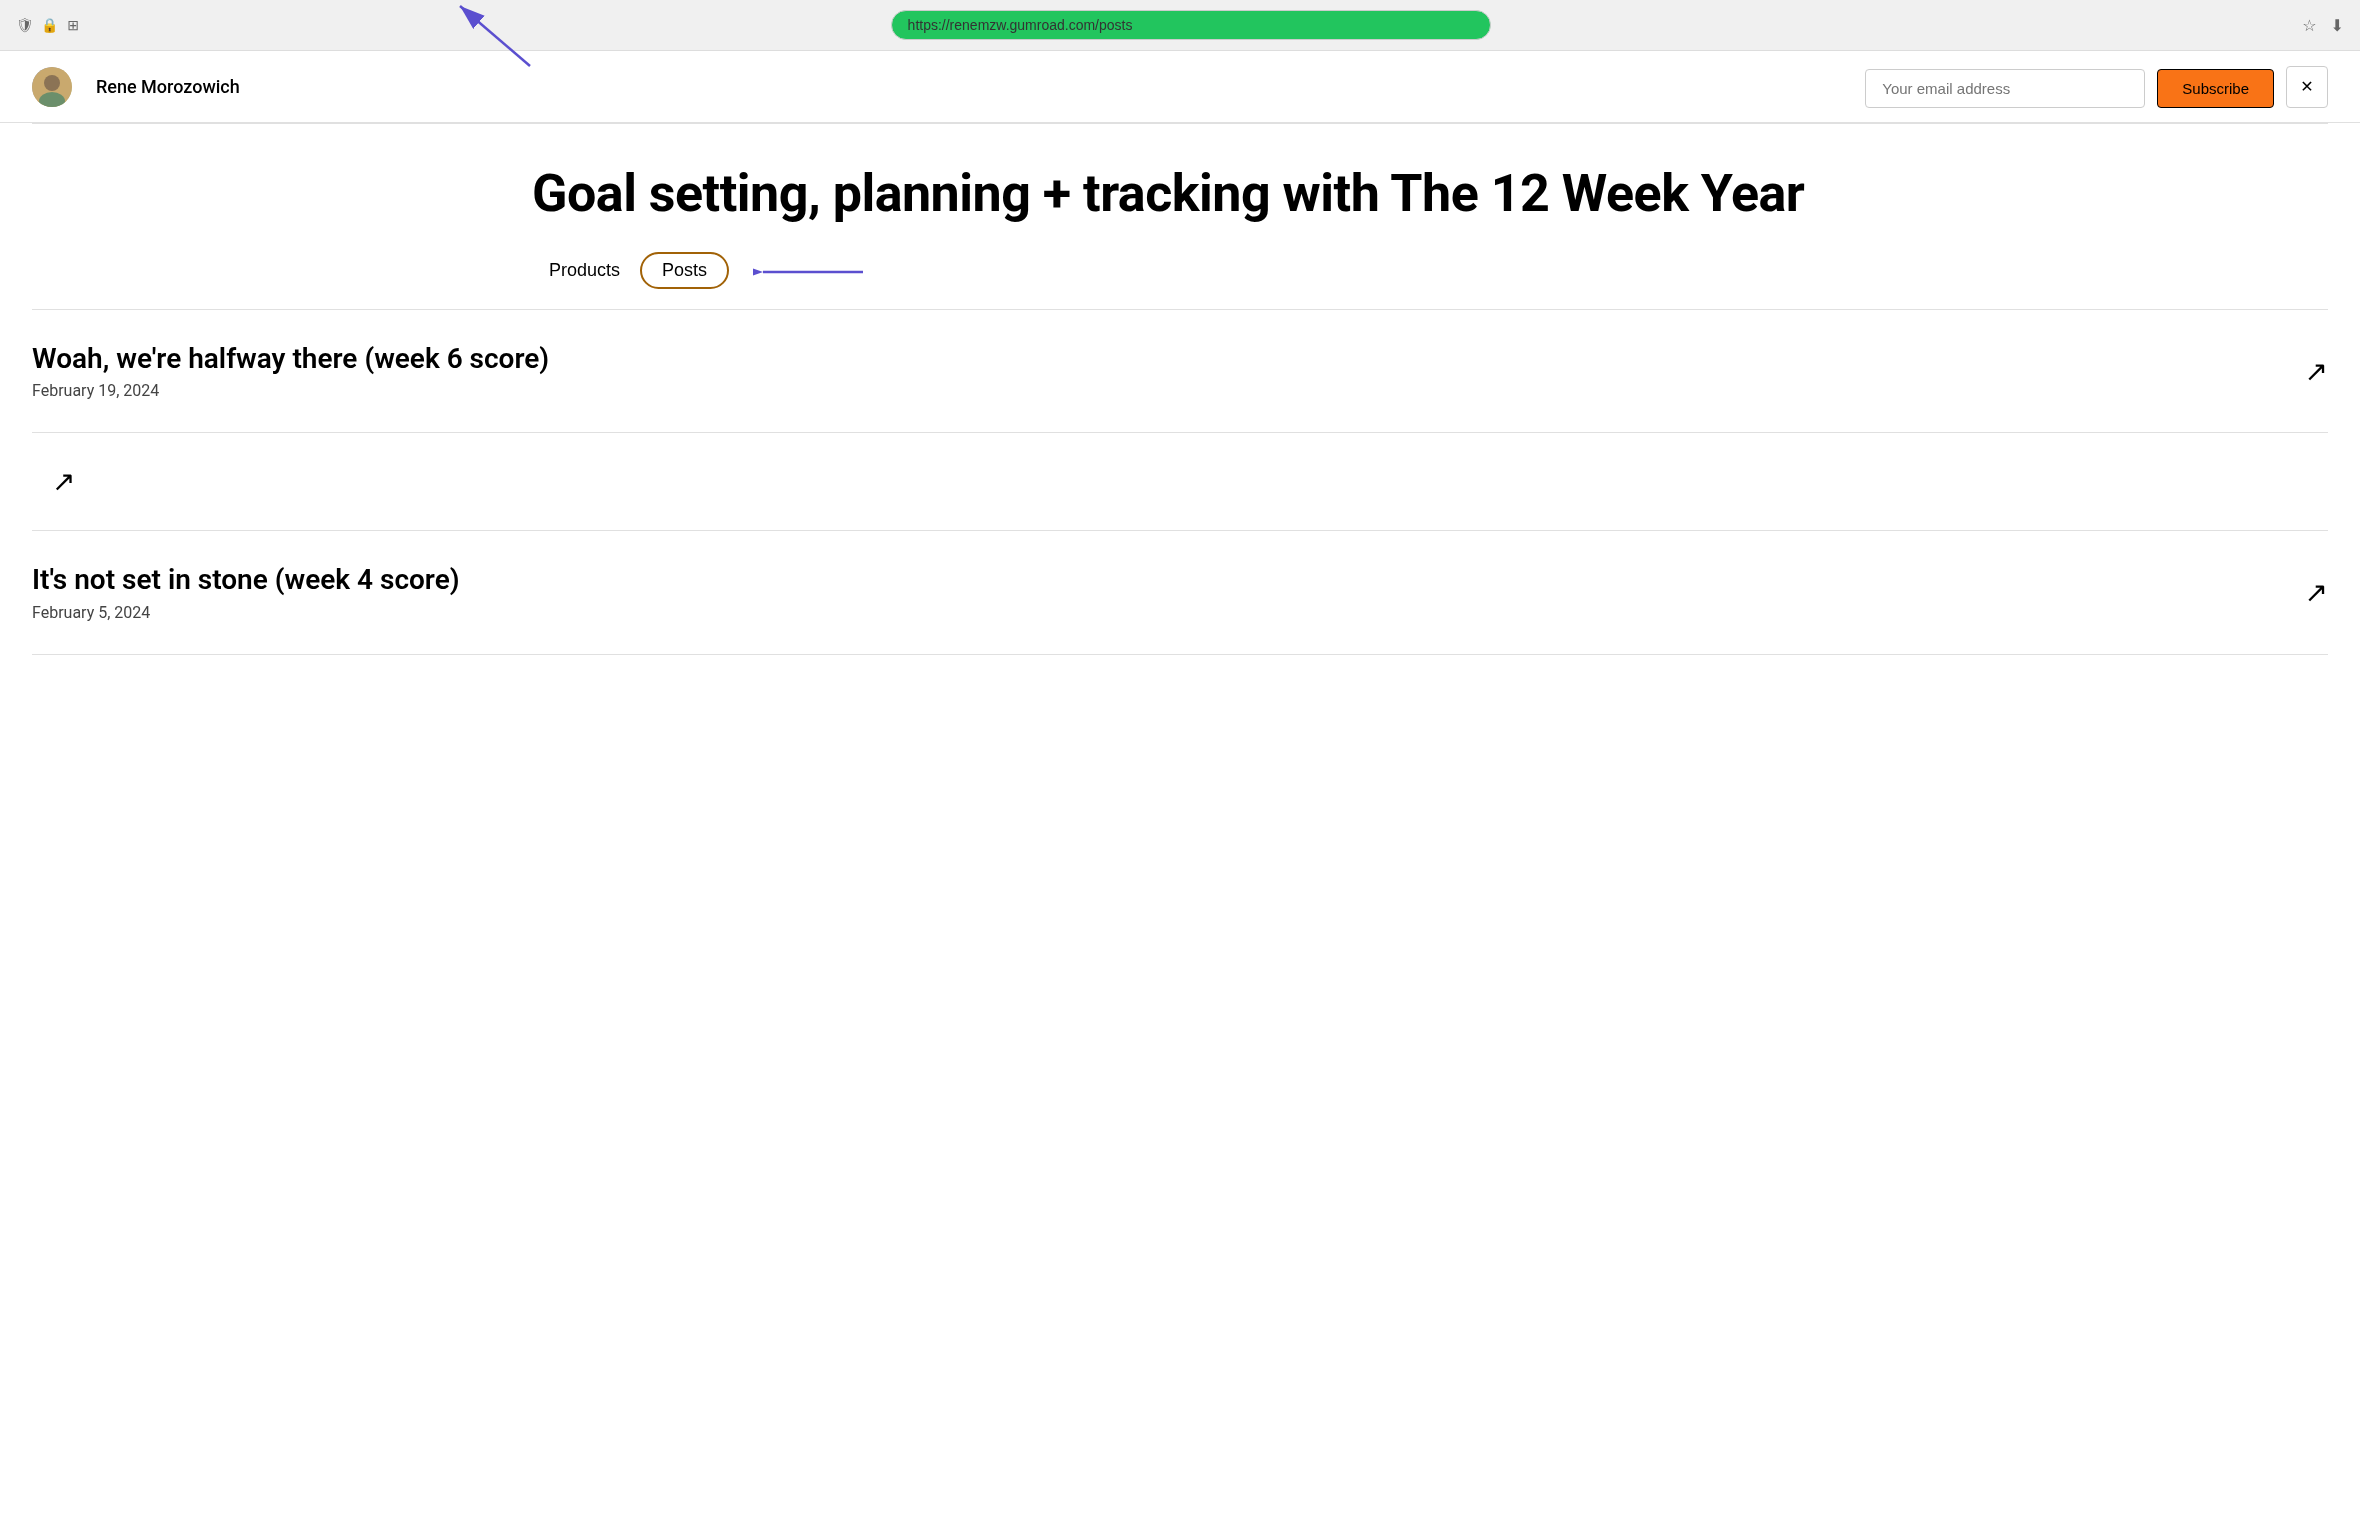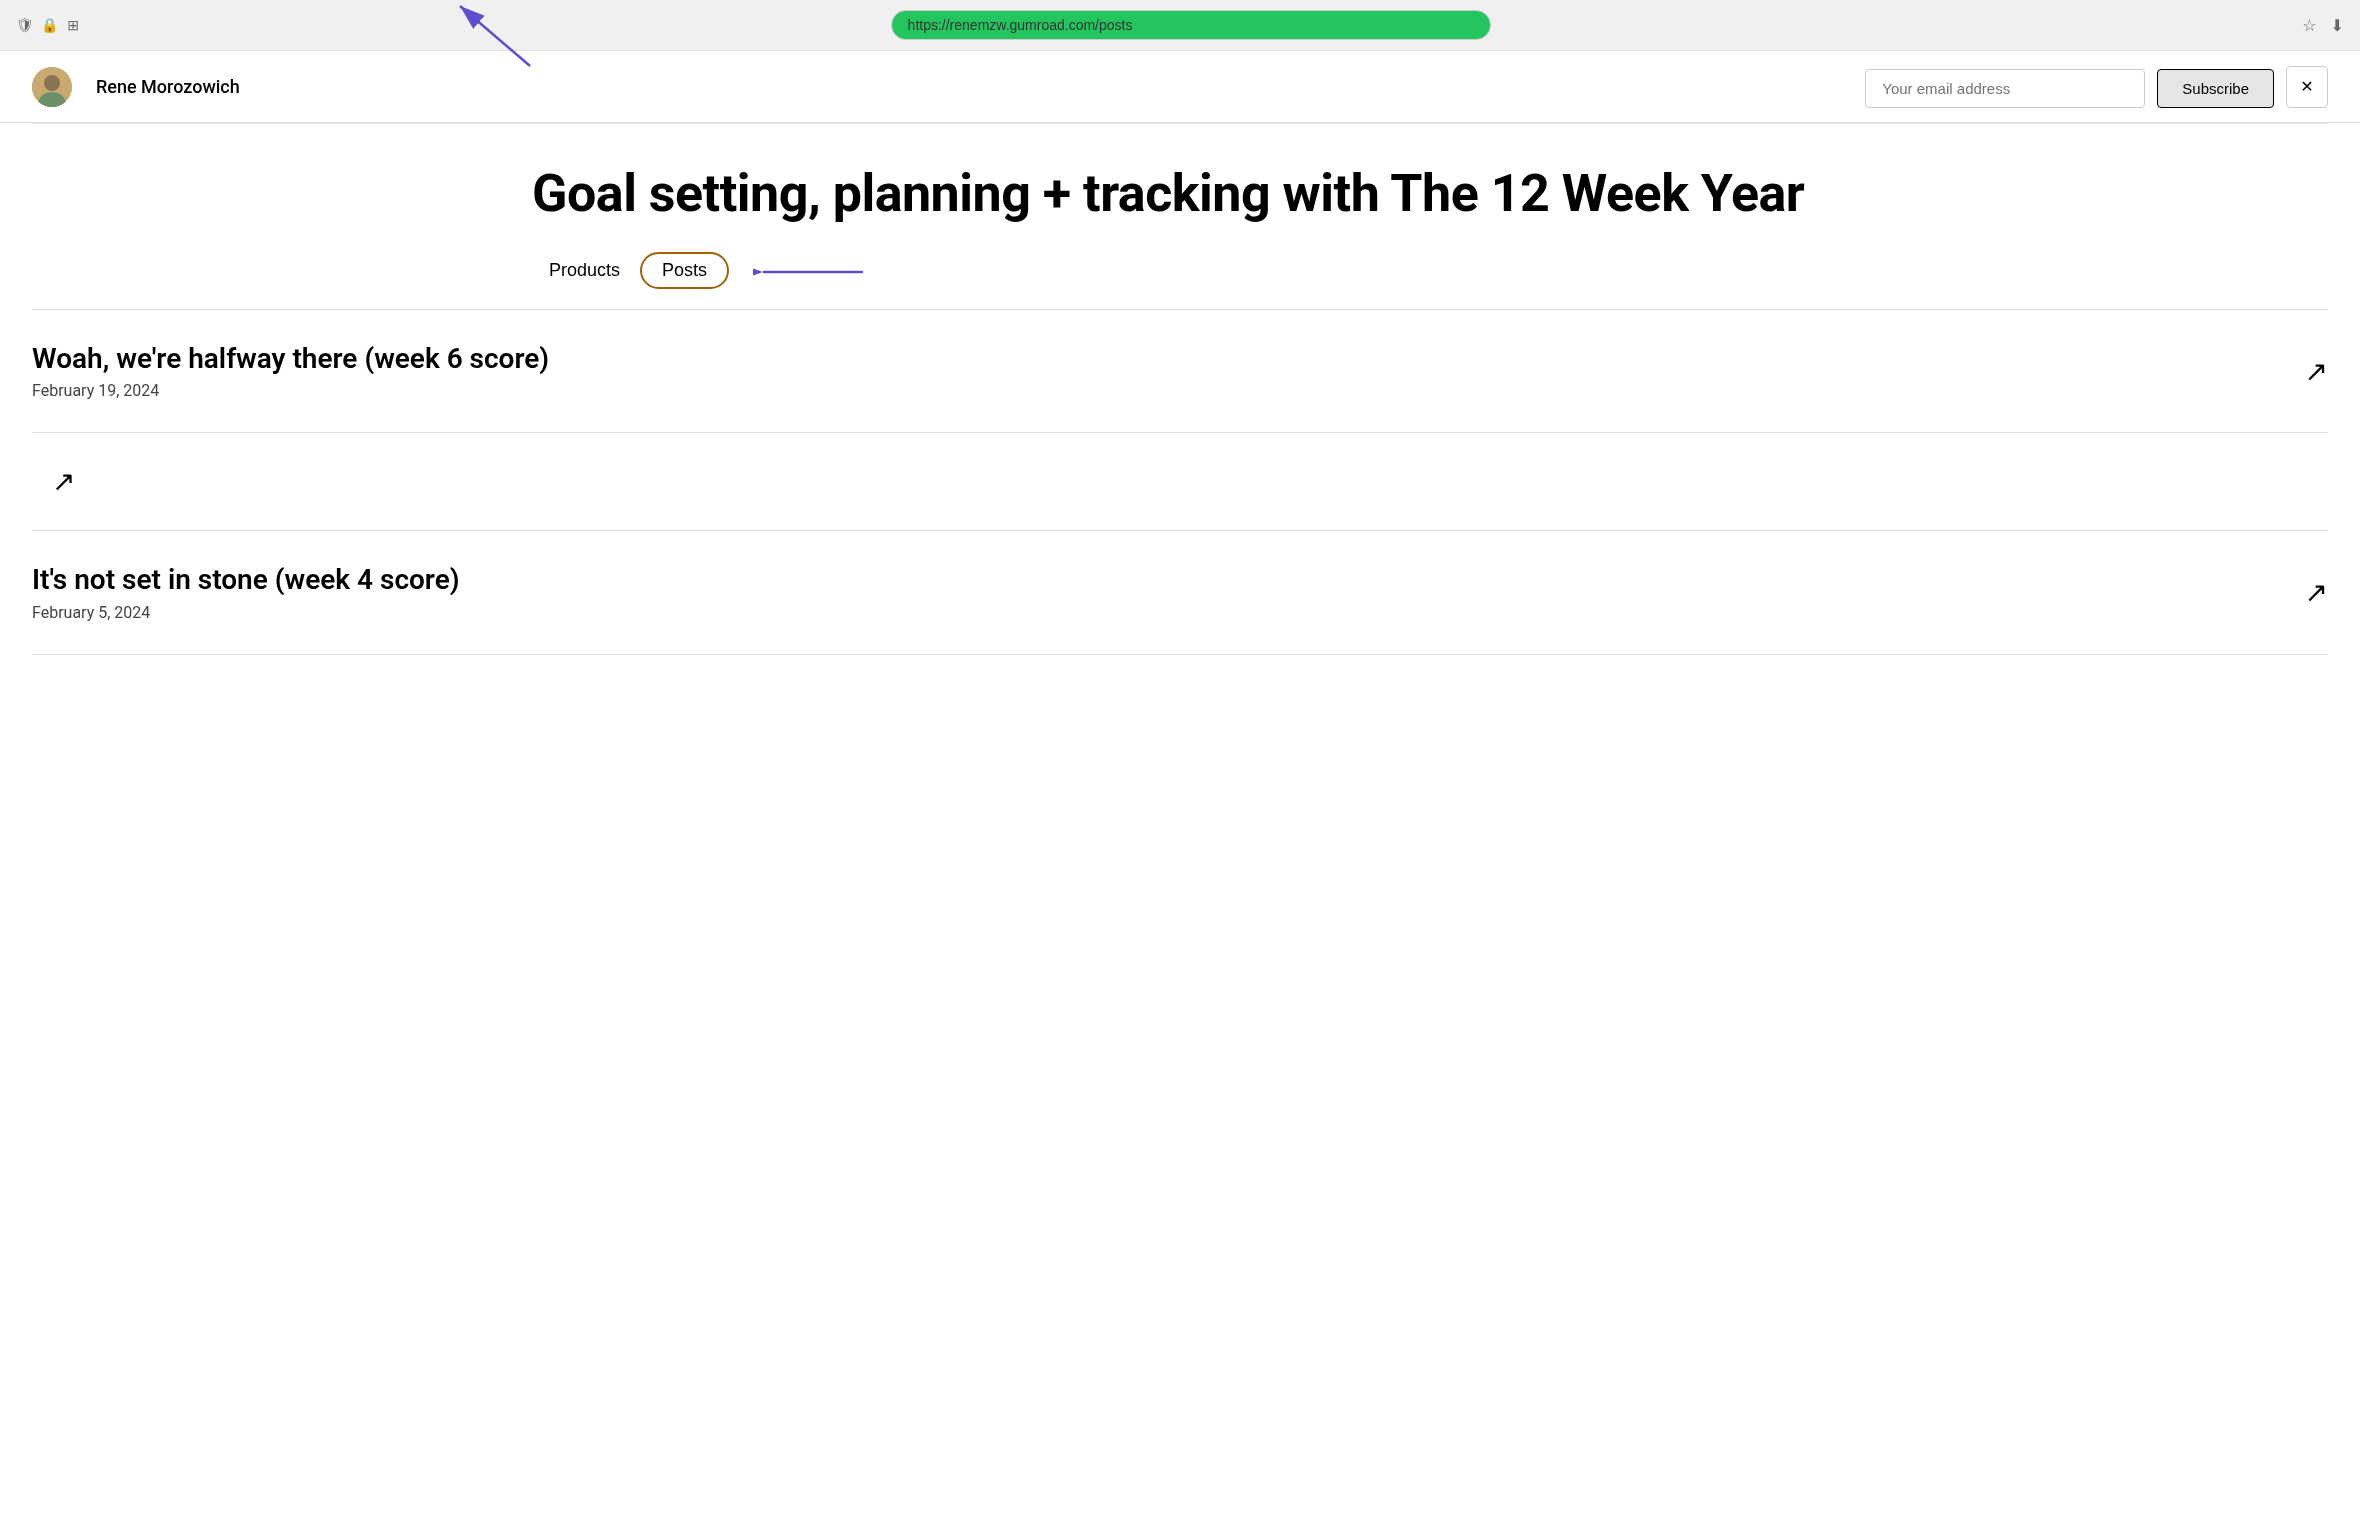--- a/index.html
+++ b/index.html
@@ -106,21 +106,21 @@
       border-radius: 4px;
       padding: 10px 16px;
       font-size: 15px;
       color: #999;
       width: 280px;
       outline: none;
     }
 
     .subscribe-btn {
       border: 1px solid #000000;
-      background: #e5e5e5;
+      background: #f97316;
       border-radius: 4px;
       padding: 10px 24px;
       font-size: 15px;
       font-weight: 500;
       cursor: pointer;
       color: #000;
     }
 
     .close-btn {
       border: 1px solid #cccccc;

